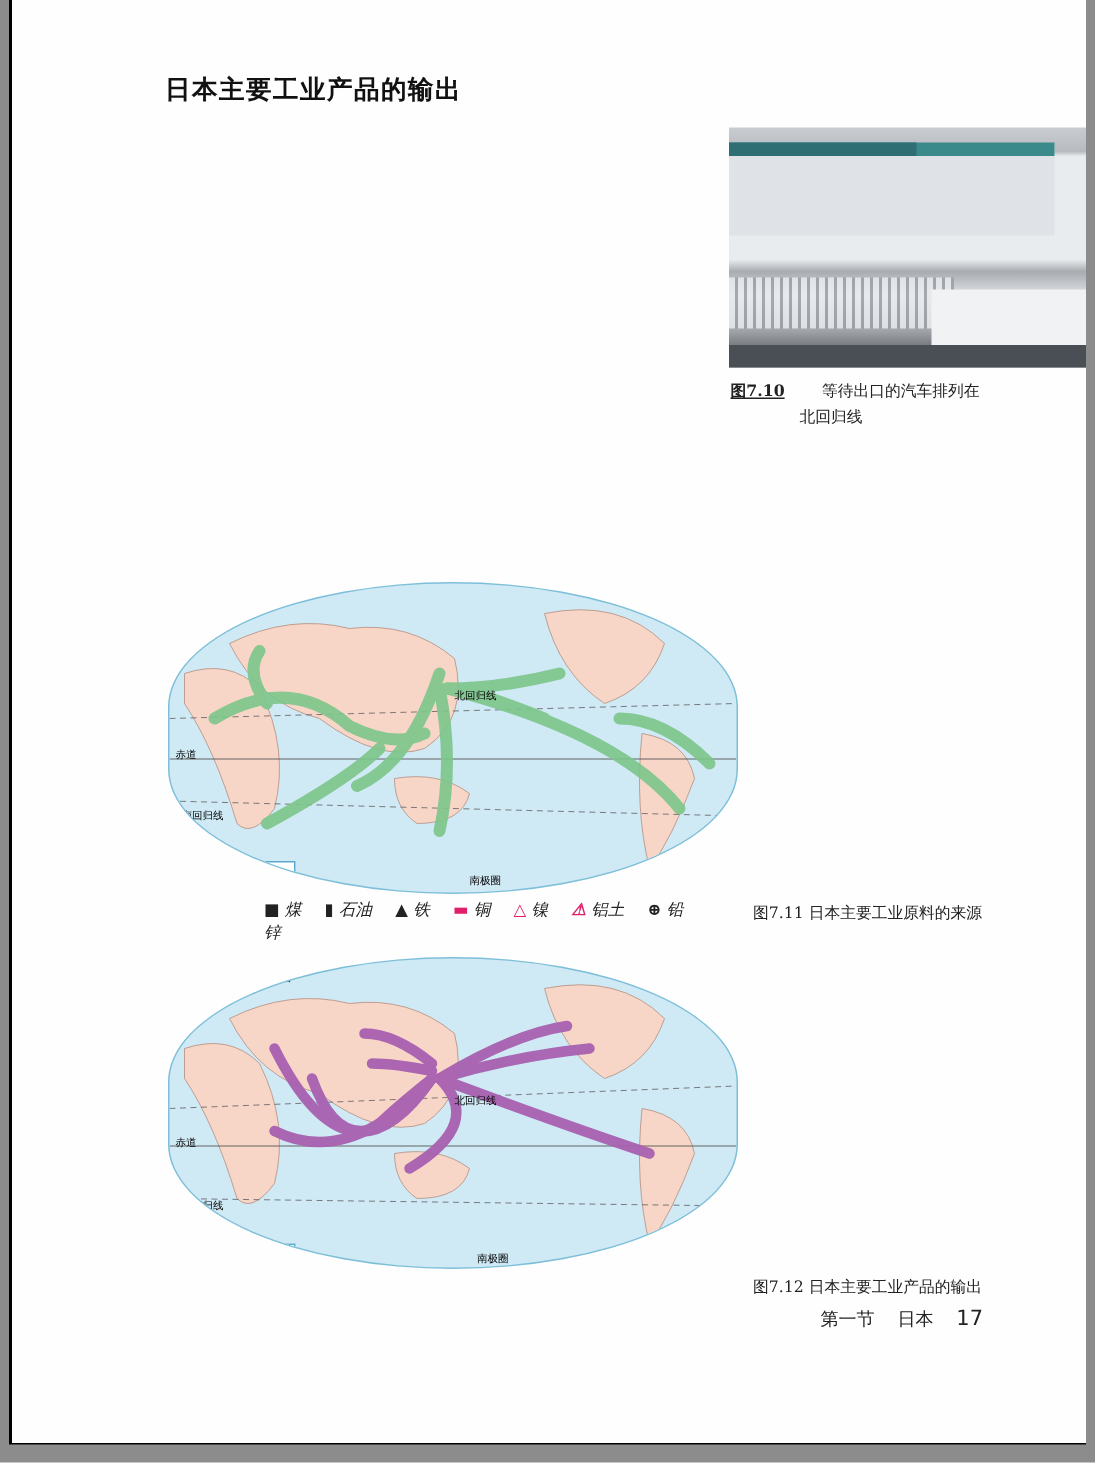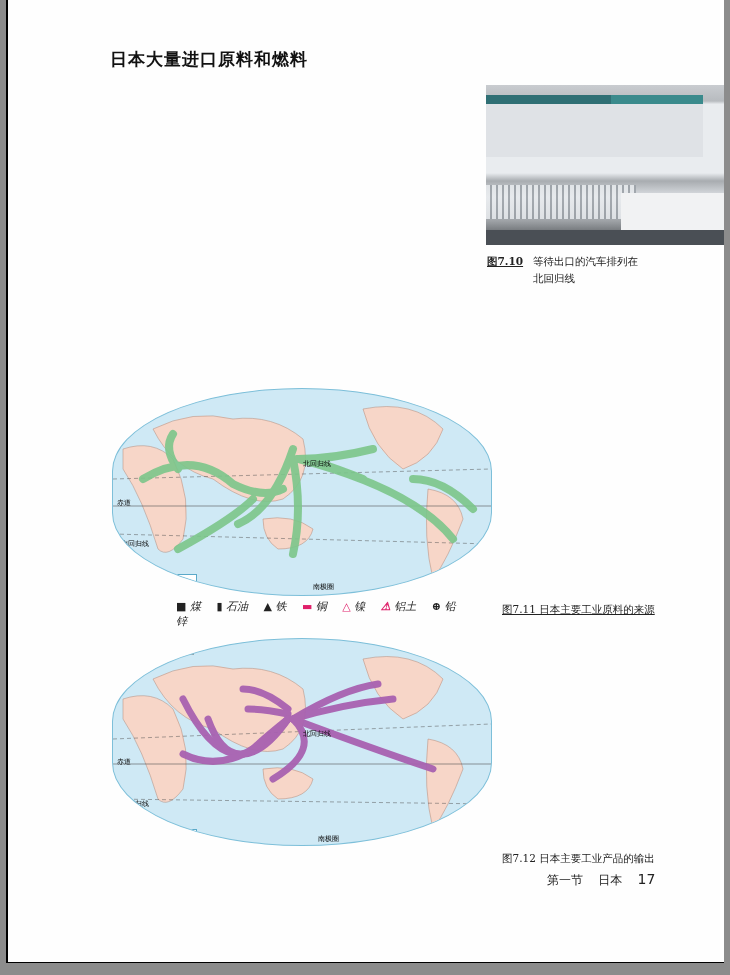--- a/index.html
+++ b/index.html
@@ -22,35 +22,35 @@
   .legend-line{position:absolute;left:150px;width:300px;font-size:11px;color:#222;font-style:italic;}
   .legend-line span{margin-right:6px;}
   .pagenum{position:absolute;left:547px;top:871px;font-size:12px;color:#222;}
 </style>
 </head>
 <body>
 
 <div class="page-frame"></div>
 <div class="page"></div>
 
-<div class="title">日本大量进口原料和燃料</div>
+<div class="title">日本主要工业产品的输出</div>
 
 <div class="body-text" style="top:82px;">
 </div>
 
 <div class="photo">
   <div class="bldg"></div>
     <div class="stripe"></div>
     <div class="stripe2"></div>
   <div class="cars"></div>
     <div class="ship"></div>
     <div class="water"></div>
 </div>
 <div class="caption" style="left:487px;top:253px;">
-  <span style="font-weight:bold;margin-right:10px;text-decoration:underline;">图7.10</span><span>等待出口的汽车排列在</span><br>
+  <span style="font-weight:bold;margin-right:25px;text-decoration:underline;">图7.10</span><span>等待出口的汽车排列在</span><br>
   <span style="padding-left:46px;">北回归线</span>
 </div>
 
 <div class="map" style="top:388px;height:206px;">
   <svg width="378" height="206" viewBox="0 0 378 206">
     <path d="M40 40 Q80 20 120 30 Q160 25 190 50 Q200 90 170 110 Q140 120 100 90 Q60 80 40 40Z" fill="#f7d6c8" stroke="#b08878" stroke-width=".5"></path>
     <path d="M10 60 Q40 50 60 70 Q80 110 70 150 Q55 170 45 160 Q30 110 10 80Z" fill="#f7d6c8" stroke="#b08878" stroke-width=".5"></path>
     <path d="M150 130 Q180 125 200 140 Q195 160 165 160 Q150 150 150 130Z" fill="#f7d6c8" stroke="#b08878" stroke-width=".5"></path>
     <path d="M250 20 Q300 10 330 40 Q320 70 290 80 Q260 60 250 20Z" fill="#f7d6c8" stroke="#b08878" stroke-width=".5"></path>
     <path d="M315 100 Q345 105 350 130 Q335 170 320 190 Q310 150 315 100Z" fill="#f7d6c8" stroke="#b08878" stroke-width=".5"></path>
@@ -79,21 +79,21 @@
 
 <div class="legend-line" style="left:176px;top:599px;">
   <span><b>■</b> <span>煤</span></span>
   <span><b>▮</b> <span>石油</span></span>
   <span><b>▲</b> <span>铁</span></span>
   <span><b style="color:#e0206a">▬</b> <span>铜</span></span>
   <span><b style="color:#e0206a">△</b> <span>镍</span></span>
   <span><b style="color:#e0206a">⚠</b> <span>铝土</span></span>
   <span><b>⊕</b> <span>铅锌</span></span>
 </div>
-<div class="caption" style="left:502px;top:601px;text-decoration:underline;">图7.11  日本主要工业原料的来源</div>
+<div class="caption" style="left:502px;top:601px;">图7.11  日本主要工业原料的来源</div>
 
 <div class="map" style="top:638px;height:206px;">
   <svg width="378" height="206" viewBox="0 0 378 206">
     <path d="M40 40 Q80 20 120 30 Q160 25 190 50 Q200 90 170 110 Q140 120 100 90 Q60 80 40 40Z" fill="#f7d6c8" stroke="#b08878" stroke-width=".5"></path>
     <path d="M10 60 Q40 50 60 70 Q80 110 70 150 Q55 170 45 160 Q30 110 10 80Z" fill="#f7d6c8" stroke="#b08878" stroke-width=".5"></path>
     <path d="M150 130 Q180 125 200 140 Q195 160 165 160 Q150 150 150 130Z" fill="#f7d6c8" stroke="#b08878" stroke-width=".5"></path>
     <path d="M250 20 Q300 10 330 40 Q320 70 290 80 Q260 60 250 20Z" fill="#f7d6c8" stroke="#b08878" stroke-width=".5"></path>
     <path d="M315 100 Q345 105 350 130 Q335 170 320 190 Q310 150 315 100Z" fill="#f7d6c8" stroke="#b08878" stroke-width=".5"></path>
     <line x1="0" y1="125" x2="378" y2="125" stroke="#555" stroke-width=".6"></line>
     <line x1="0" y1="100" x2="378" y2="85" stroke="#555" stroke-width=".5" stroke-dasharray="4 3"></line>

